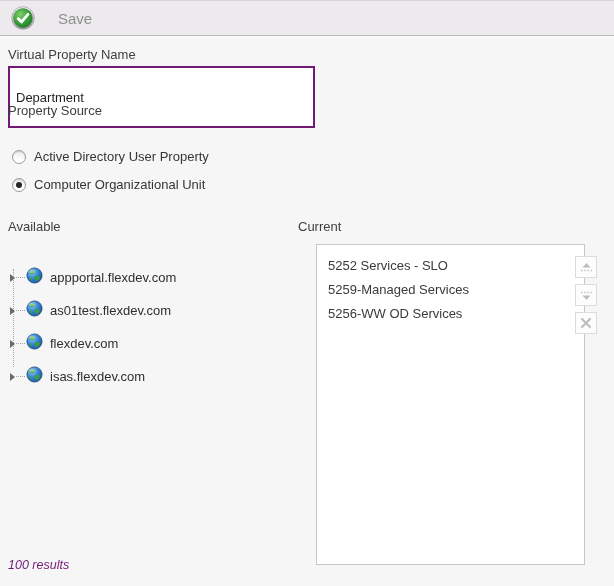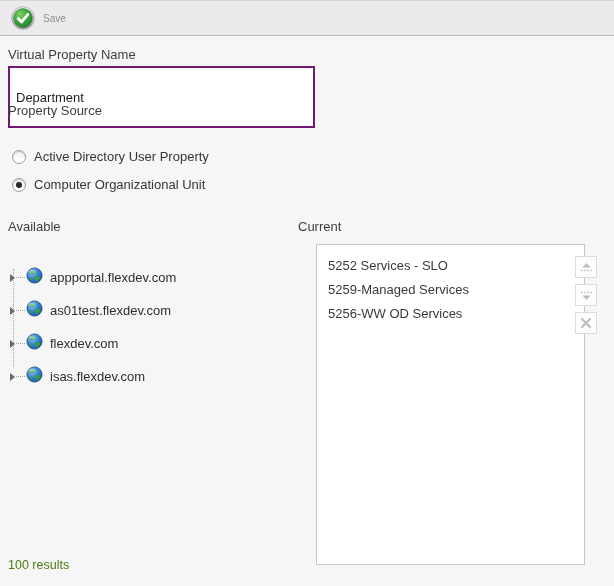--- a/index.html
+++ b/index.html
@@ -15,21 +15,21 @@
     background:#edeaed;
     border-top:1px solid #d8d5d8;
     border-bottom:1px solid #bab7ba;
     box-shadow:0 1px 0 #fbfbfb;
     display:flex;align-items:center;
   }
   .save-btn{
     display:flex;align-items:center;gap:8px;
     height:100%;padding:0 14px 0 11px;cursor:default;
   }
-  .save-btn .label{font-size:10px;color:#8e8e8e;}
+  .save-btn .label{font-size:15px;color:#8e8e8e;margin-left:15px;}
   
   .field-label{position:absolute;font-size:13px;color:#3e3e3e;}
   
   .text-input{
     position:absolute;left:8px;top:66px;width:291px;height:20px;
     border:2px solid #701a75;background:#ffffff;
     font-family:inherit;font-size:13px;color:#1f1f1f;
     padding:19px 6px;outline:none;
   }
   
@@ -80,21 +80,21 @@
   }
   
   .side-btn{
     position:absolute;left:575px;width:22px;height:22px;
     background:#fdfdfd;border:1px solid #dddbdd;
     display:flex;align-items:center;justify-content:center;
     padding:0;cursor:default;
   }
   .btn-up{top:256px;} .btn-down{top:284px;} .btn-remove{top:312px;}
   
-  .status-text{position:absolute;left:8px;top:558px;font-size:12.5px;color:#4d7c0f;}
+  .status-text{position:absolute;left:8px;top:558px;font-size:12.5px;color:#701a75;font-style:italic;}
 </style>
 </head>
 <body>
 
 <div class="page">
 
   <div class="toolbar">
     <div class="save-btn">
       <span style="display:flex;">
         <svg width="24" height="24" viewBox="0 0 24 24">

